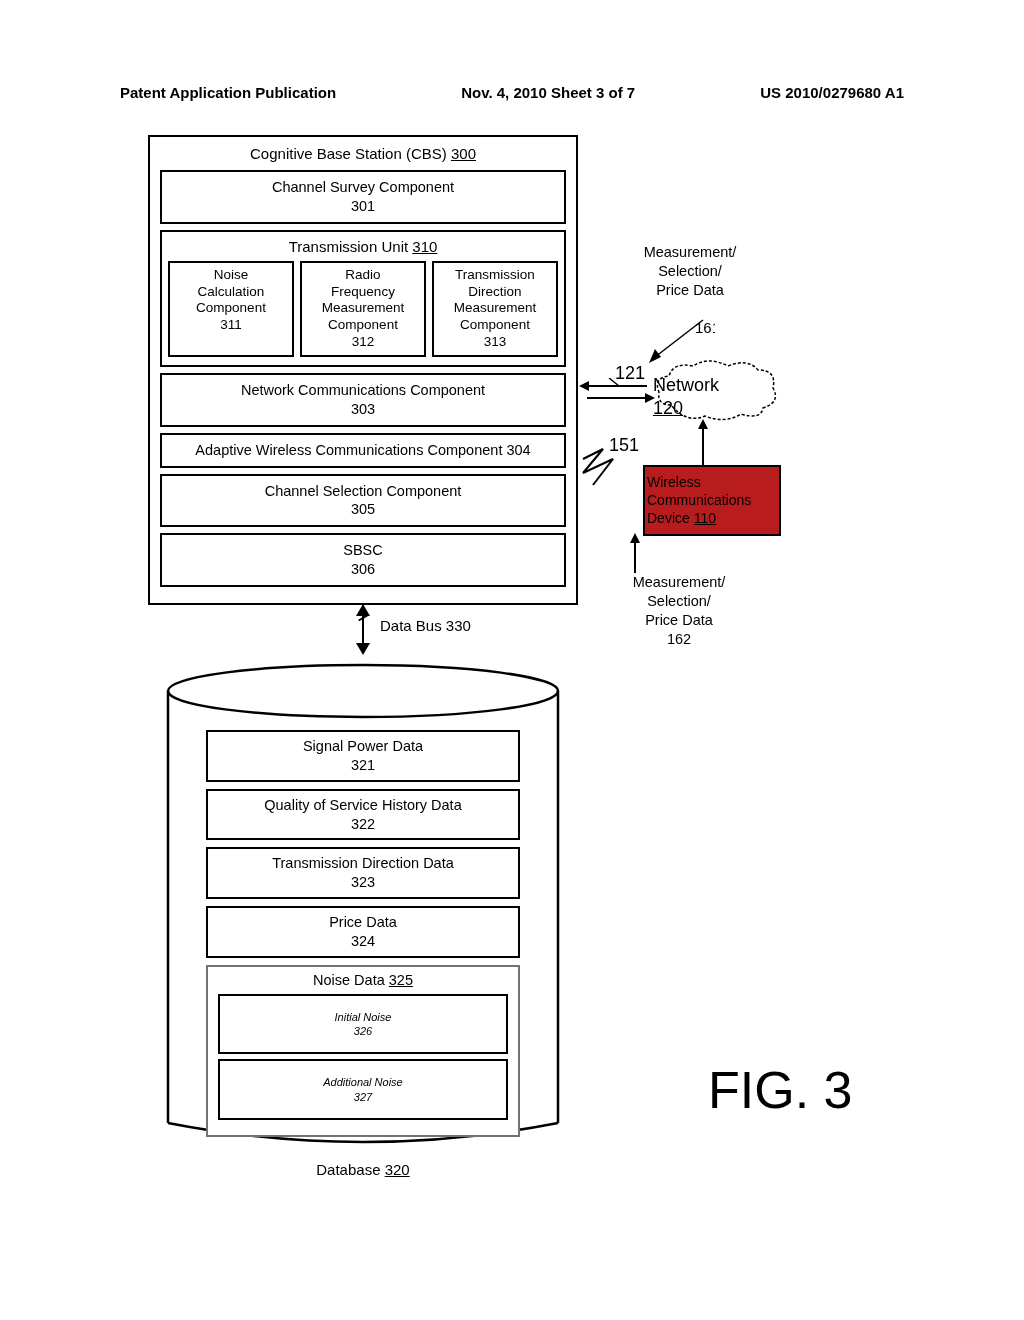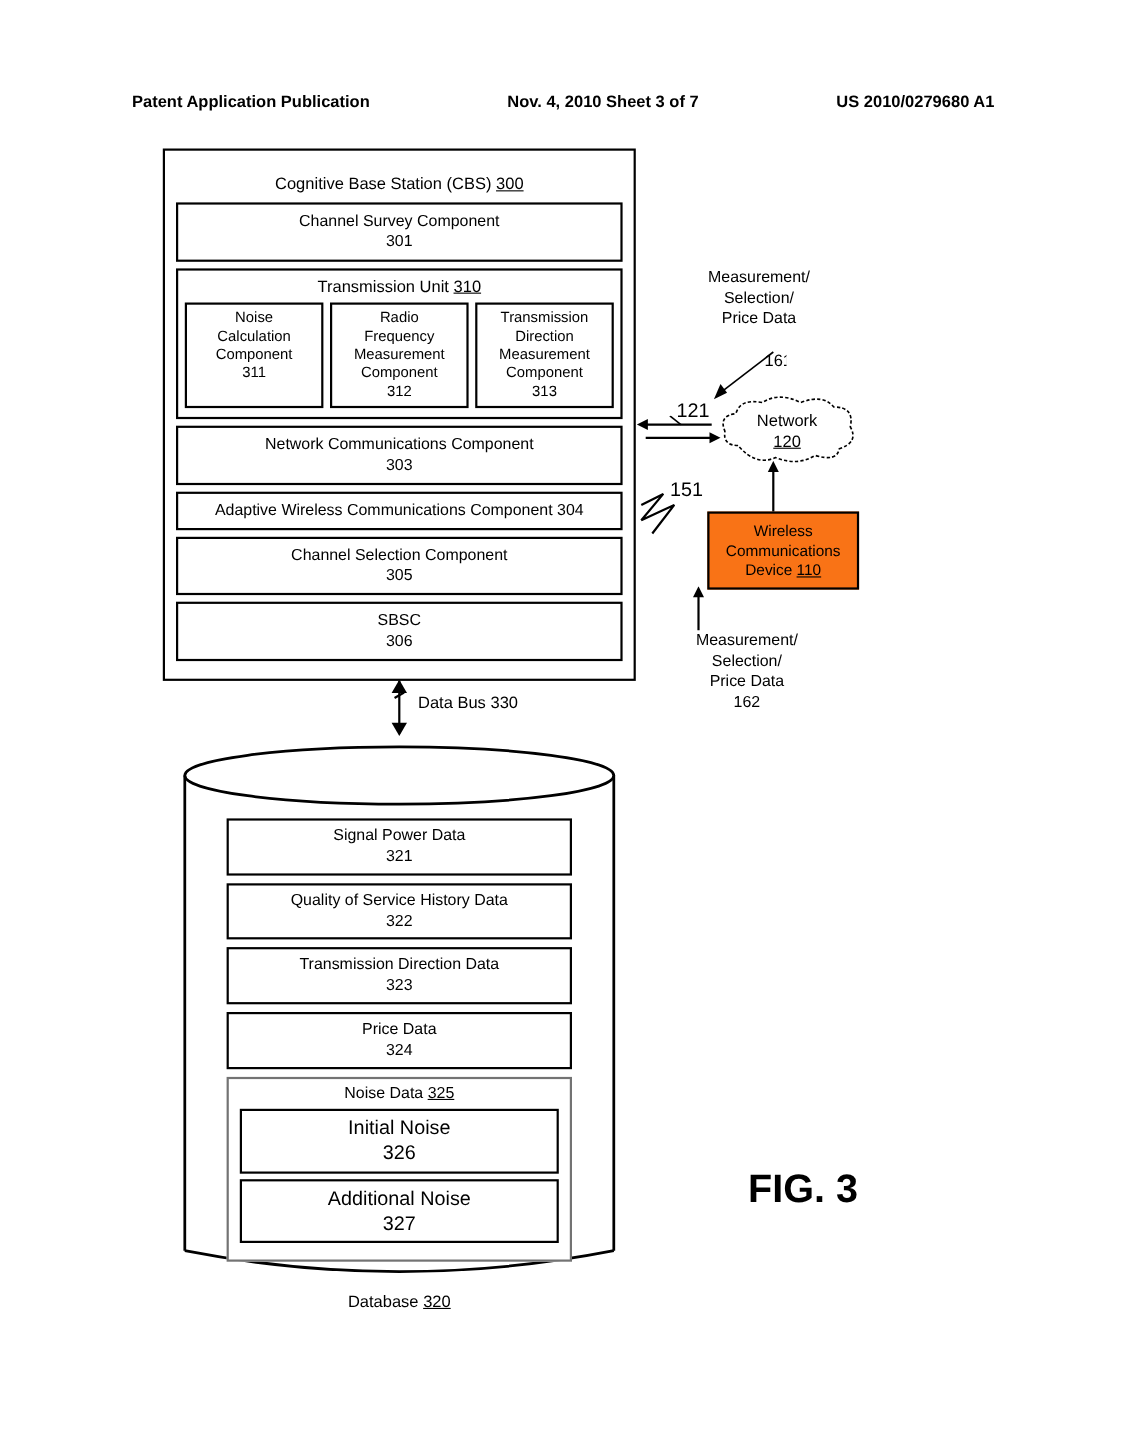--- a/index.html
+++ b/index.html
@@ -28,21 +28,21 @@
     position: absolute;
     top: 135px;
     left: 148px;
     width: 740px;
   }
 
   
   .cbs-box {
     border: 2.5px solid #000;
     width: 430px;
-    padding: 18px 10px 10px 10px;
+    padding: 4px 10px 10px 10px;
     text-align: center;
   }
   .cbs-title { margin: 4px 0 8px 0; font-size: 15px; }
   .cbs-title .num { text-decoration: underline; }
   .comp {
     border: 2px solid #000;
     margin: 6px 0;
     padding: 6px 4px;
     font-size: 14.5px;
     line-height: 1.3;
@@ -136,23 +136,24 @@
     border: 2px solid #737373;
     margin: 7px 0;
     padding: 5px 10px 10px 10px;
     font-size: 14.5px;
     background: #fff;
   }
   .db-noise-title { margin-bottom: 6px; }
   .db-noise .inner {
     border: 2px solid #000;
     margin: 5px 0;
-    padding: 4px;
-    font-size: 18px;
-    line-height: 1.3;
+    padding: 14px;
+    font-size: 11px;
+    line-height: 1.3;
+    font-style: italic;
   }
   .db-label {
     text-align: center;
     width: 430px;
     margin-top: 8px;
     font-size: 15px;
   }
   .db-label .num { text-decoration: underline; }
 
   
@@ -173,44 +174,43 @@
     position: absolute;
     width: 125px;
     height: 62px;
   }
   .cloud-svg { position: absolute; top: 0; left: 0; }
   .cloud-text {
     position: absolute;
     top: 14px;
     left: 0;
     width: 125px;
-    text-align: center;
-    font-size: 15px;
+    font-size: 18px;
     line-height: 1.25;
   }
   .cloud-text .num { text-decoration: underline; }
   .wcd-box {
     position: absolute;
     border: 2px solid #000;
     width: 138px;
-    text-align: center;
     padding: 6px 2px;
     font-size: 14px;
     line-height: 1.3;
-    background: #f97316;
+    background: #b91c1c;
   }
   .wcd-box .num { text-decoration: underline; }
   .ref-num {
     position: absolute;
     font-size: 18px;
   }
   .fig-label {
     position: absolute;
-    font-size: 36px;
-    font-weight: bold;
+    font-size: 52px;
+    font-weight: normal;
+    margin-left: 28px;
   }
 </style>
 </head>
 <body>
 
 <div class="page-header">
   <span>Patent Application Publication</span>
   <span>Nov. 4, 2010   Sheet 3 of 7</span>
   <span>US 2010/0279680 A1</span>
 </div>

